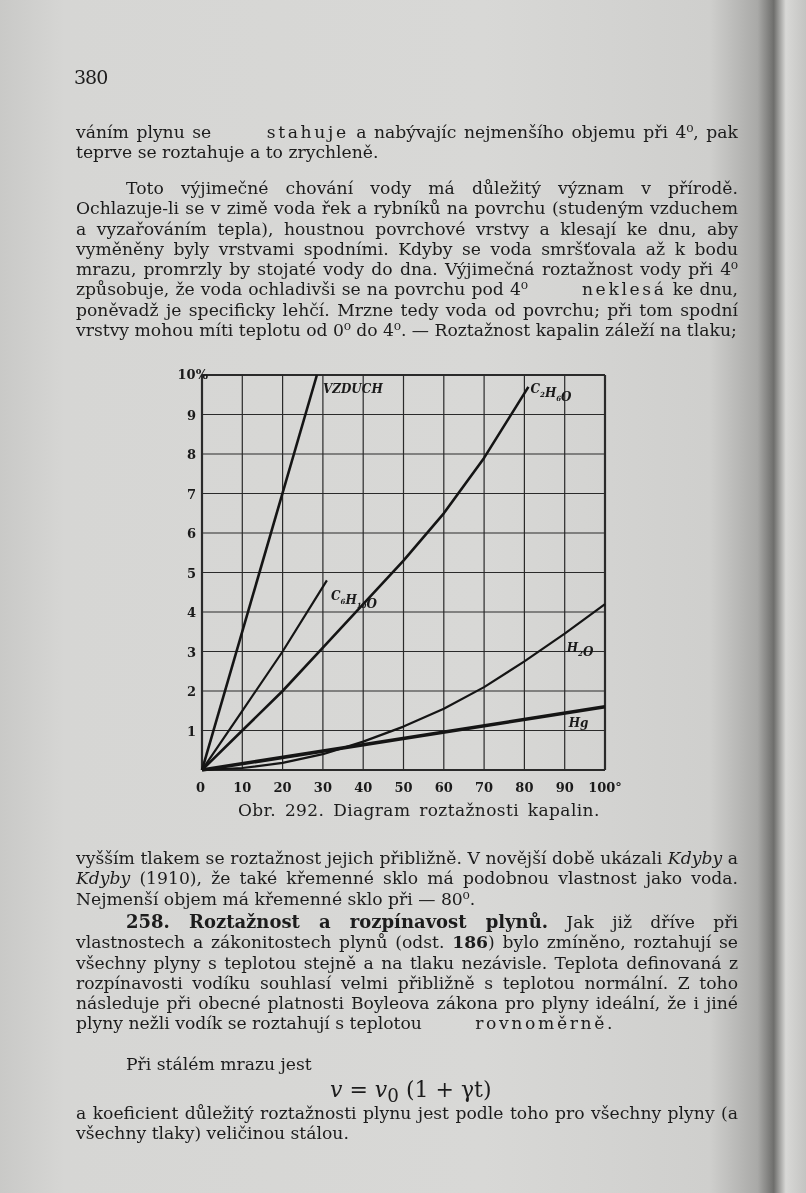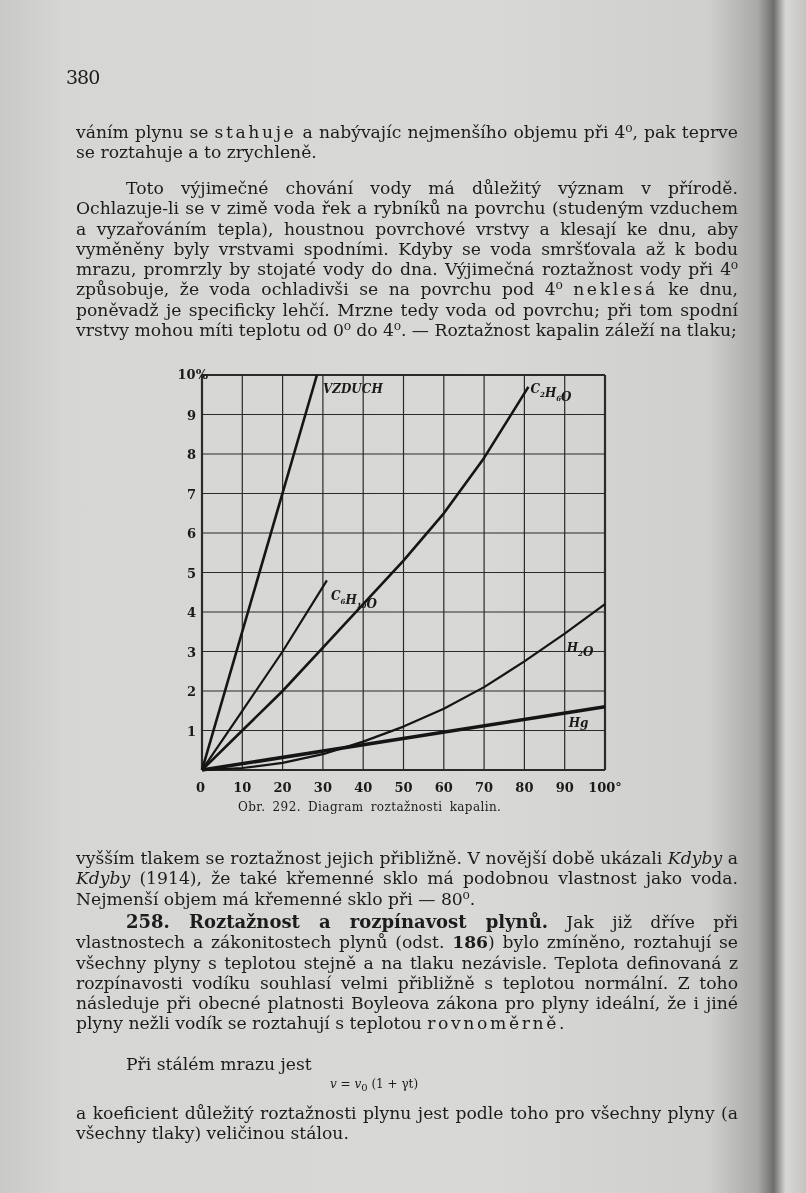--- a/index.html
+++ b/index.html
@@ -2,28 +2,28 @@
 <html><head>
 <meta charset="utf-8">
 <style>
   html, body { margin: 0; padding: 0; }
   body {
     width: 806px; height: 1193px; position: relative; overflow: hidden;
     background: linear-gradient(to right, #c9c9c7 0%, #d6d6d4 8%, #d8d8d6 60%, #cfcfcd 88%, #a9a9a7 94%, #6e6e6c 96%, #d8d8d6 97.5%, #c4c4c2 100%);
     font-family: "DejaVu Serif", "Liberation Serif", serif;
     color: #1c1c1c;
   }
-  .page-number { position: absolute; left: 66px; top: 66px; font-size: 19px; letter-spacing: -1px; }
+  .page-number { position: absolute; left: 74px; top: 66px; font-size: 19px; letter-spacing: -1px; }
   .para { position: absolute; left: 76px; width: 662px; font-size: 17.2px; line-height: 20.3px; text-align: justify; }
   .indent { text-indent: 50px; }
-  .spaced { letter-spacing: 2.6px; }
+  .spaced { letter-spacing: 2.6px; margin-left: 48px; }
   .it { font-style: italic; }
   .bold { font-weight: bold; }
-  .caption { position: absolute; left: 238px; top: 800px; font-size: 12px; word-spacing: 3px; letter-spacing: 0.4px; text-align: right; }
-  .formula { position: absolute; left: 330px; top: 1077px; font-size: 12px; font-style: italic; }
+  .caption { position: absolute; left: 238px; top: 800px; font-size: 17px; word-spacing: 3px; letter-spacing: 0.4px; text-align: right; }
+  .formula { position: absolute; left: 330px; top: 1077px; font-size: 22px; font-style: italic; }
   .formula .up { font-style: normal; }
   svg.chart { position: absolute; left: 170px; top: 360px; }
   .tick-text { font-family: "DejaVu Serif", serif; font-weight: bold; font-size: 13px; fill: #1a1a1a; }
   .lbl-text { font-family: "DejaVu Serif", serif; font-style: italic; font-weight: bold; font-size: 12px; fill: #1a1a1a; }
   .lbl-sub { font-size: 7px; }
 </style>
 </head>
 <body>
 
 <div class="page-number">380</div>
@@ -96,21 +96,21 @@
       <text x="26" y="138.5" text-anchor="end" class="tick-text">7</text>
       <text x="26" y="99" text-anchor="end" class="tick-text">8</text>
       <text x="26" y="59.5" text-anchor="end" class="tick-text">9</text>
       <text x="38" y="19" text-anchor="end" class="tick-text">10%</text>
     </g>
 </svg>
 
 <div class="caption">Obr. 292. Diagram roztažnosti kapalin.</div>
 
 <div class="para" style="top:848px">
-  <span>vyšším tlakem se roztažnost jejich přibližně. V novější době ukázali </span><span class="it">Kdyby</span><span> a </span><span class="it">Kdyby</span><span> (1914), že také křemenné sklo má podobnou vlastnost jako voda. Nejmenší objem má křemenné sklo při — 80⁰.</span>
+  <span>vyšším tlakem se roztažnost jejich přibližně. V novější době ukázali </span><span class="it">Kdyby</span><span> a </span><span class="it">Kdyby</span><span> (1910), že také křemenné sklo má podobnou vlastnost jako voda. Nejmenší objem má křemenné sklo při — 80⁰.</span>
 </div>
 
 <div class="para indent" style="top:912px">
   <span class="bold" style="font-size:18px">258. Roztažnost a rozpínavost plynů.</span><span> Jak již dříve při vlastnostech a zákonitostech plynů (odst. </span><span class="bold">186</span><span>) bylo zmíněno, roztahují se všechny plyny s teplotou stejně a na tlaku nezávisle. Teplota definovaná z rozpínavosti vodíku souhlasí velmi přibližně s teplotou normální. Z toho následuje při obecné platnosti Boyleova zákona pro plyny ideální, že i jiné plyny nežli vodík se roztahují s teplotou </span><span class="spaced">rovnoměrně</span><span>.</span>
 </div>
 
 <div class="para indent" style="top:1054px">Při stálém mrazu jest</div>
 
 <div class="formula">
   <span>v = v</span><sub class="up">0</sub><span class="up"> (1 + γt)</span>

